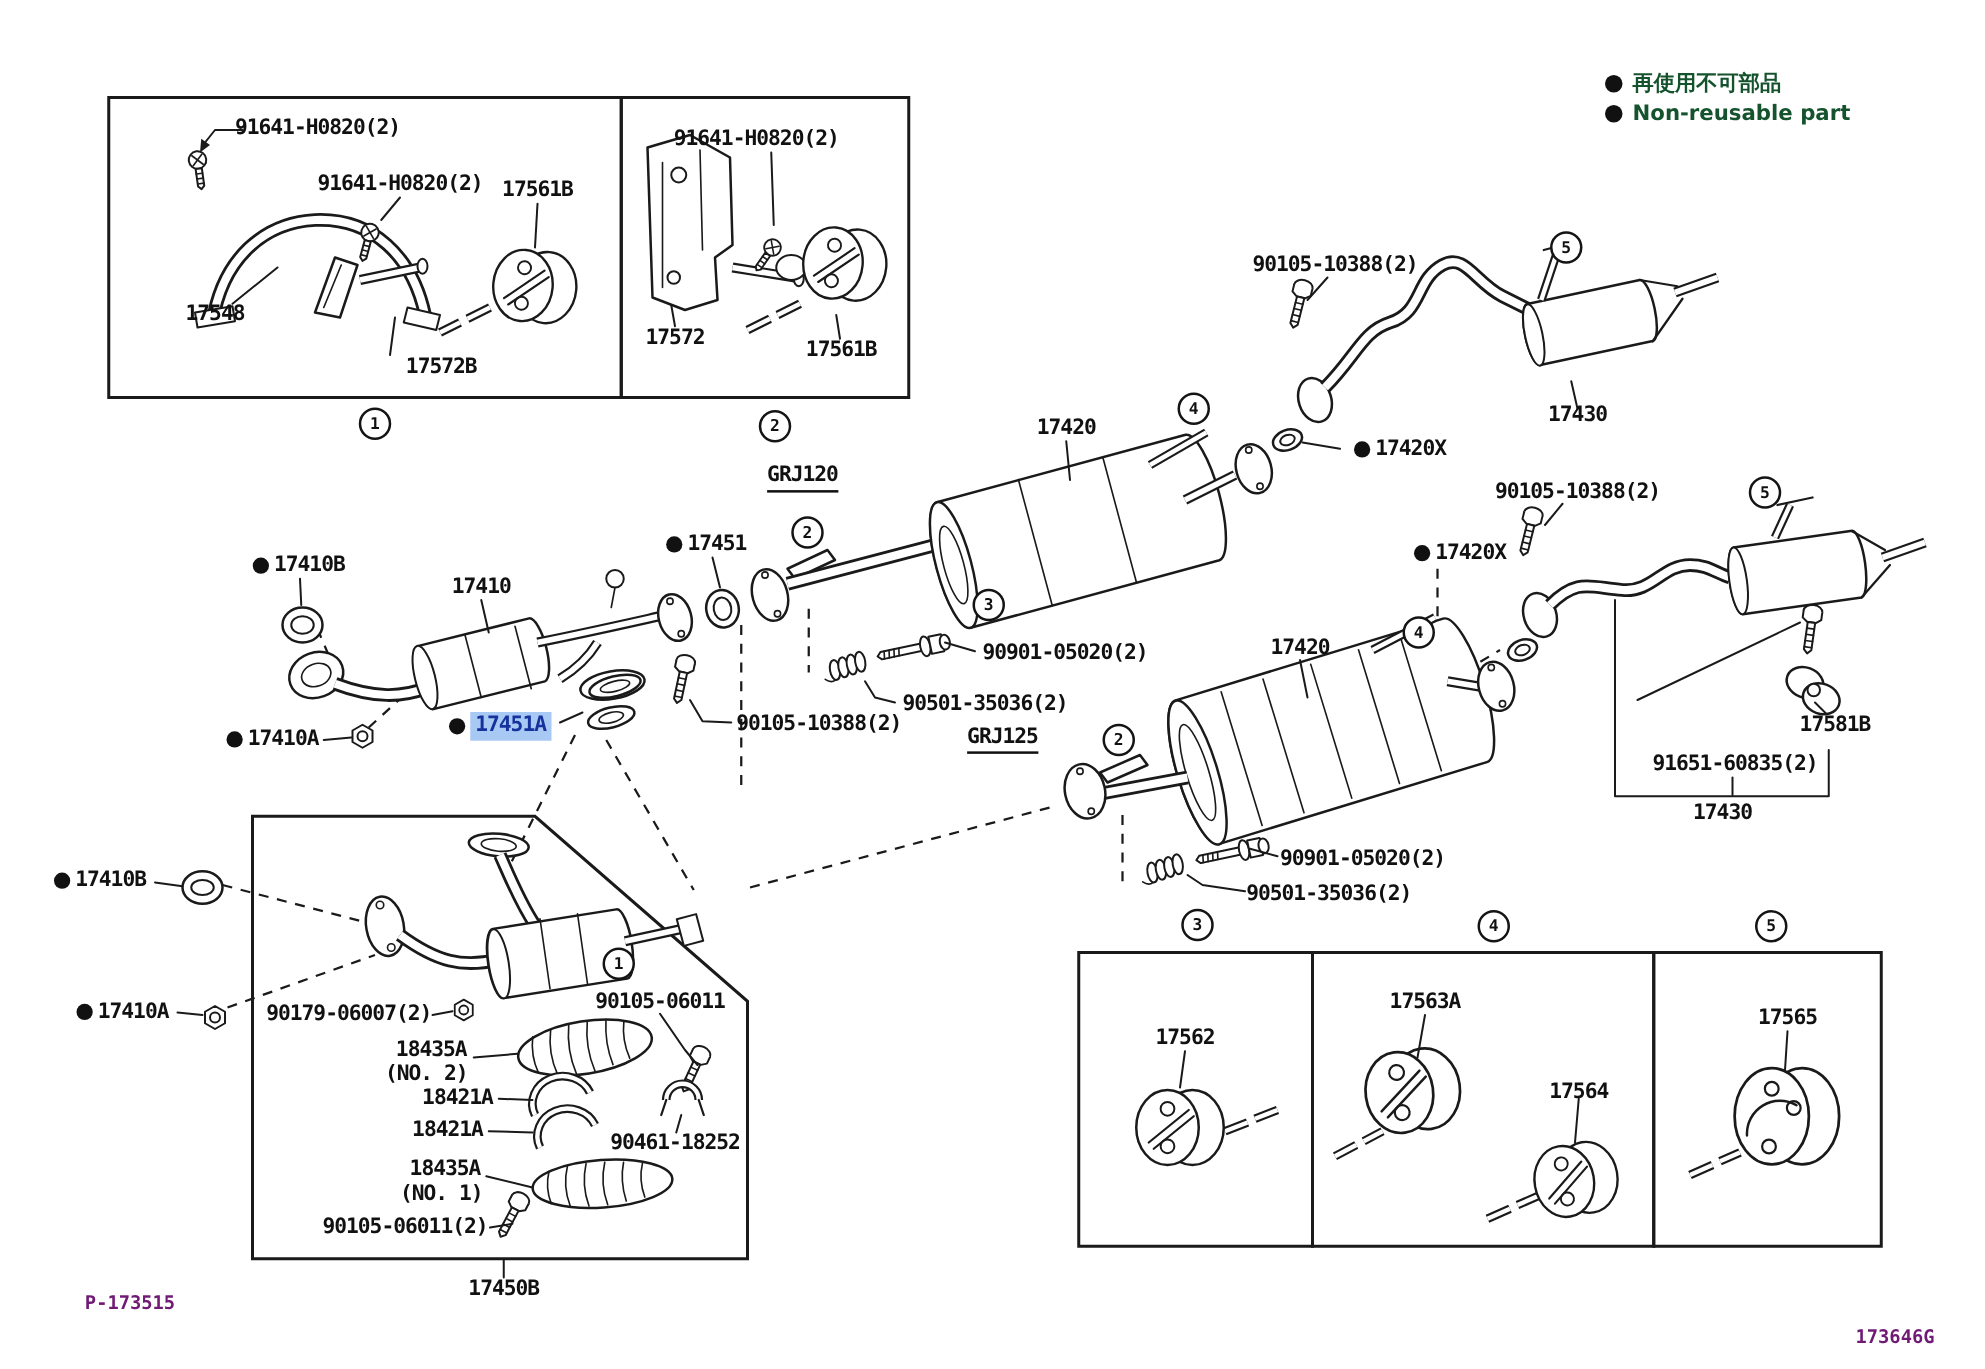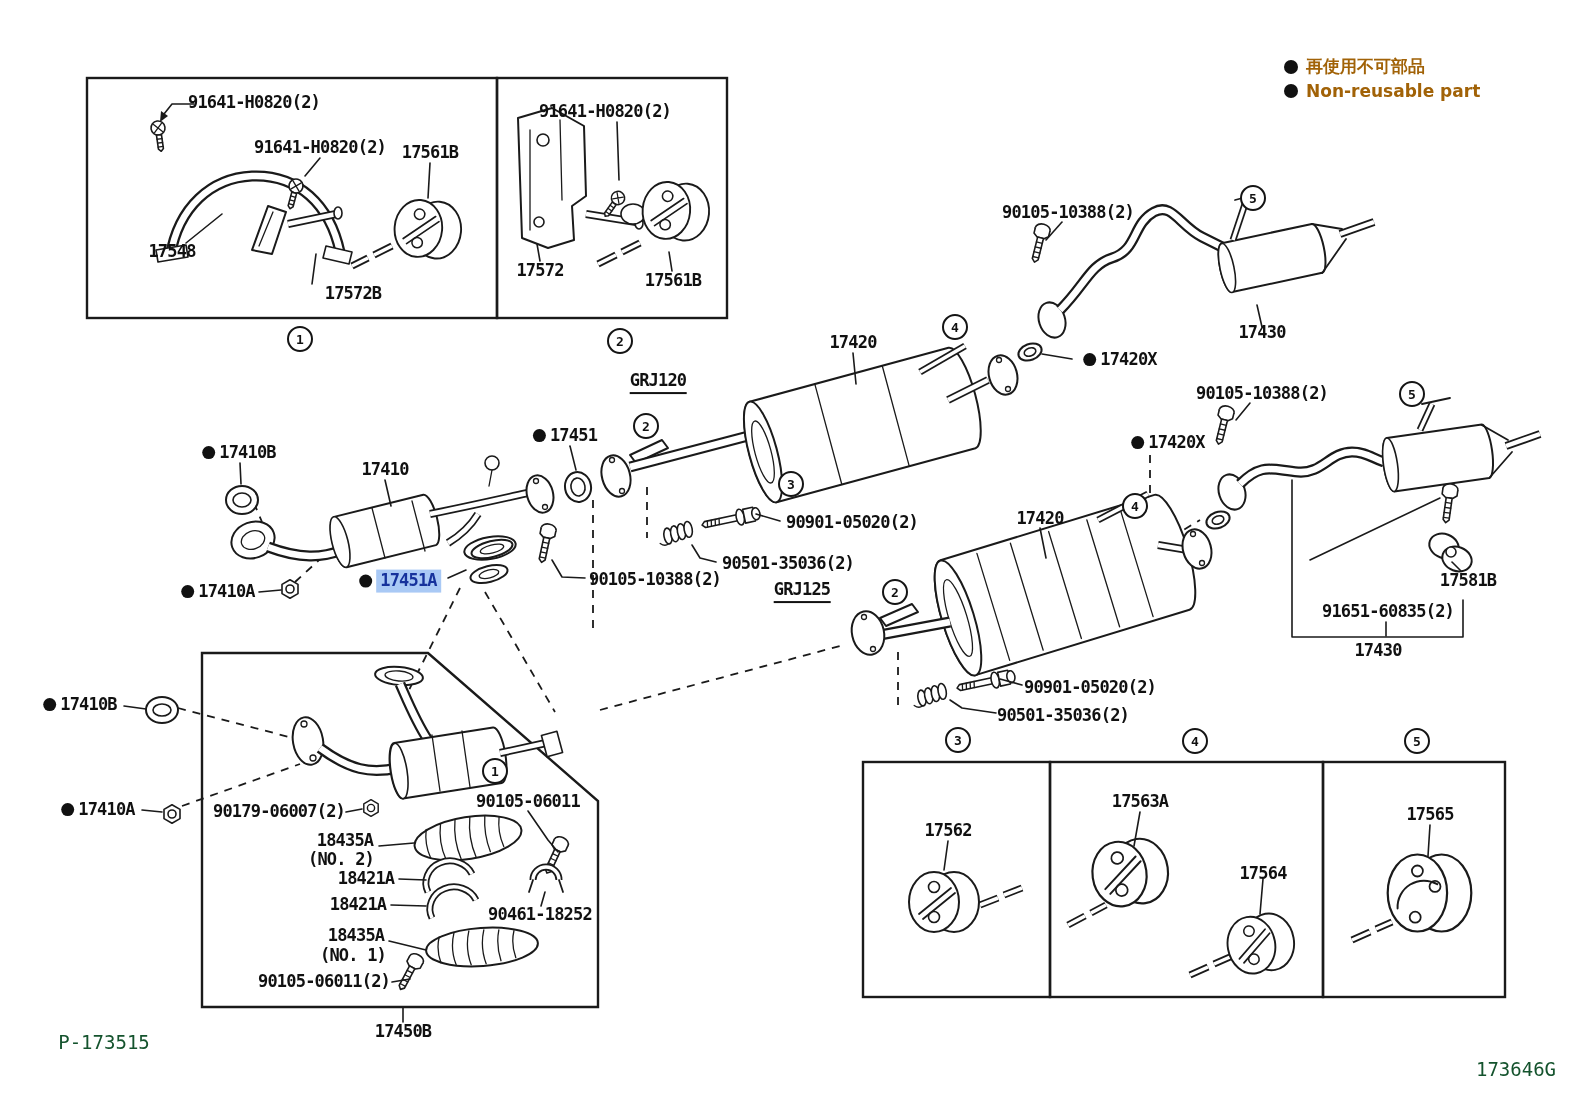--- a/index.html
+++ b/index.html
@@ -25,24 +25,24 @@
        font-weight:bold;font-size:17px;letter-spacing:-0.8px;}
   .lbl .dot{width:13px;height:13px;border-radius:50%;background:#111;flex:0 0 auto}
   .lbl .txt{line-height:1.05}
   .lbl.hl .txt{background:#a9c9f5;color:#16329c;padding:2px 4px 3px 4px}
   .lbl.ul .txt{border-bottom:2px solid #111;padding-bottom:2px}
   .circ{position:absolute;transform:translate(-50%,-50%);width:22px;height:22px;
         border:2px solid #141414;border-radius:50%;background:#fff;color:#111;
         display:flex;align-items:center;justify-content:center;
         font-size:13px;font-weight:bold}
   .legend-row{position:absolute;display:flex;align-items:center;gap:8px;
-        font-weight:bold;font-size:17px;color:#a16207;font-family:"DejaVu Sans","Liberation Sans",sans-serif}
+        font-weight:bold;font-size:17px;color:#14532d;font-family:"DejaVu Sans","Liberation Sans",sans-serif}
   .legend-row .dot{width:14px;height:14px;border-radius:50%;background:#111}
-  .foot{position:absolute;transform:translate(-50%,-50%);font-size:19px;font-weight:normal;
-        letter-spacing:0;color:#14532d}
+  .foot{position:absolute;transform:translate(-50%,-50%);font-size:15px;font-weight:bold;
+        letter-spacing:0;color:#701a75}
 </style>
 </head>
 <body>
 
 <div id="stage">
 
 <svg width="1588" height="1095" viewBox="0 0 1588 1095">
   <defs>
     <g id="hgr">
       <ellipse class="o" cx="13" cy="0" rx="25" ry="30"></ellipse>
@@ -467,21 +467,21 @@
         <span class="txt">90105-10388(2)</span>
       </div>
       <div class="lbl" style="left: 80px; top: 705px;">
         <span class="dot"></span>
         <span class="txt">17410B</span>
       </div>
       <div class="lbl" style="left: 98px; top: 810px;">
         <span class="dot"></span>
         <span class="txt">17410A</span>
       </div>
-      <div class="lbl ul" style="left: 658px; top: 383px;">
+      <div class="lbl ul" style="left: 642px; top: 383px;">
         <span class="txt">GRJ120</span>
       </div>
       <div class="lbl ul" style="left: 802px; top: 592px;">
         <span class="txt">GRJ125</span>
       </div>
       <div class="lbl" style="left: 853px; top: 343px;">
         <span class="txt">17420</span>
       </div>
       <div class="lbl" style="left: 1068px; top: 213px;">
         <span class="txt">90105-10388(2)</span>

